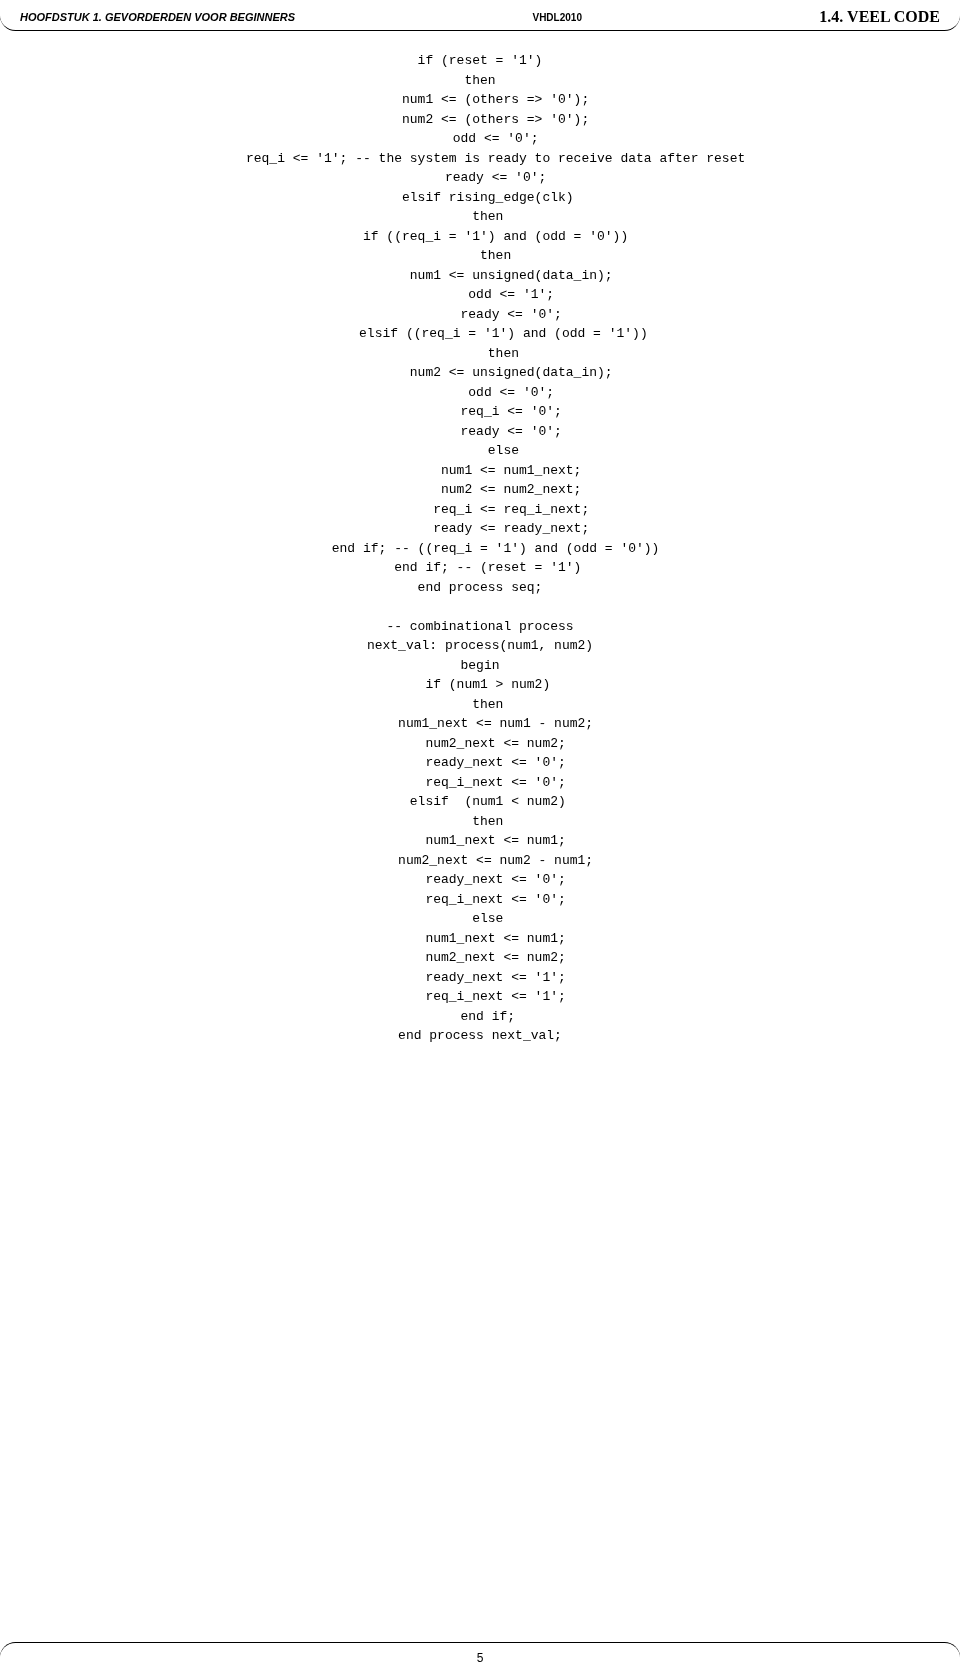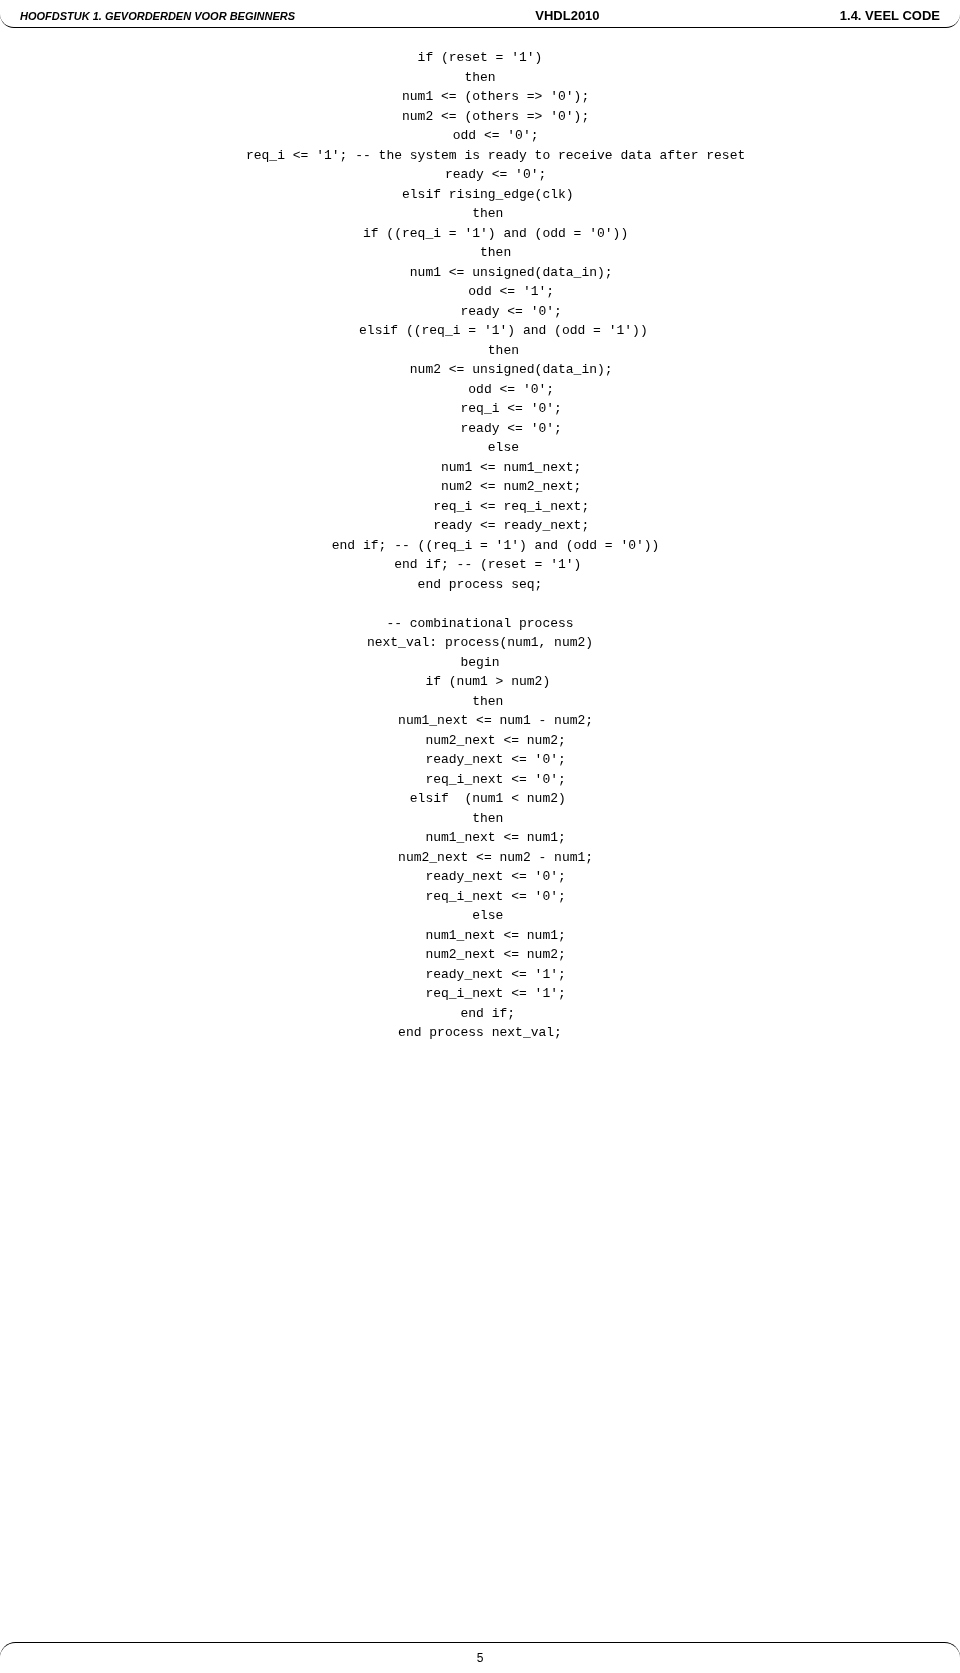--- a/index.html
+++ b/index.html
@@ -38,29 +38,29 @@
     }
 
     .header-left {
       font-size: 11px;
       font-weight: bold;
       font-style: italic;
       font-family: Arial, sans-serif;
     }
 
     .header-center {
-      font-size: 13px;
+      font-size: 10px;
       font-weight: bold;
       font-family: Arial, sans-serif;
     }
 
     .header-right {
-      font-size: 13px;
+      font-size: 16px;
       font-weight: bold;
-      font-family: Liberation Sans, sans-serif;
+      font-family: Liberation Serif, serif;
     }
 
     .code-block {
       padding: 20px 30px 20px 30px;
       line-height: 1.5;
       white-space: pre;
       font-family: 'Courier New', Courier, monospace;
       font-size: 13px;
       text-align: center;
     }

